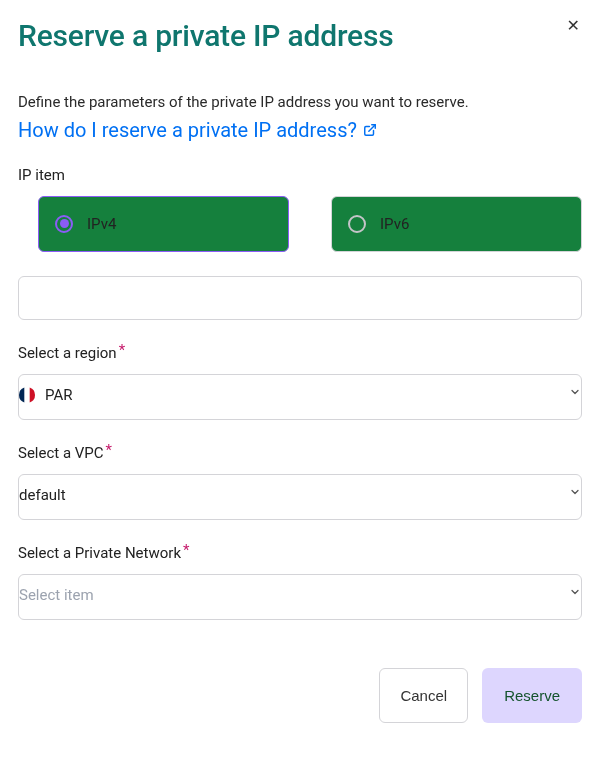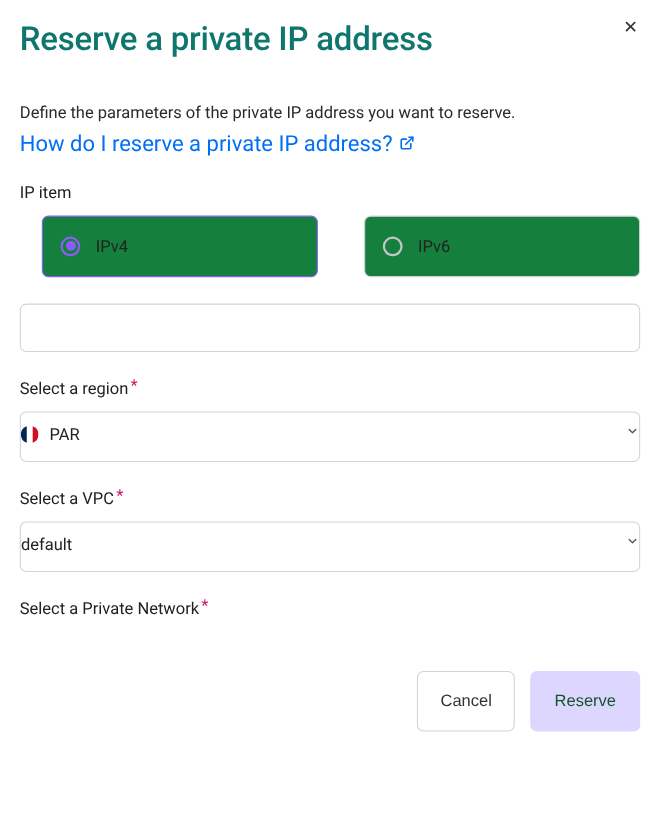--- a/index.html
+++ b/index.html
@@ -260,20 +260,26 @@
     <svg class="chevron" viewBox="0 0 24 24" fill="none" stroke="#555" stroke-width="2.5" stroke-linecap="round" stroke-linejoin="round">
       <polyline points="6 9 12 15 18 9"></polyline>
     </svg>
   </div>
 </div>
 
 <div class="field-group">
   <label class="field-label">
     <span>Select a Private Network</span><span class="required">*</span>
   </label>
+  <div class="select-box">
+    <span class="select-value select-placeholder">Select item</span>
+    <svg class="chevron" viewBox="0 0 24 24" fill="none" stroke="#555" stroke-width="2.5" stroke-linecap="round" stroke-linejoin="round">
+      <polyline points="6 9 12 15 18 9"></polyline>
+    </svg>
+  </div>
 </div>
 
 <div class="footer">
   <button class="btn btn-secondary">Cancel</button>
   <button class="btn btn-primary">Reserve</button>
 </div>
 
 
 
 

